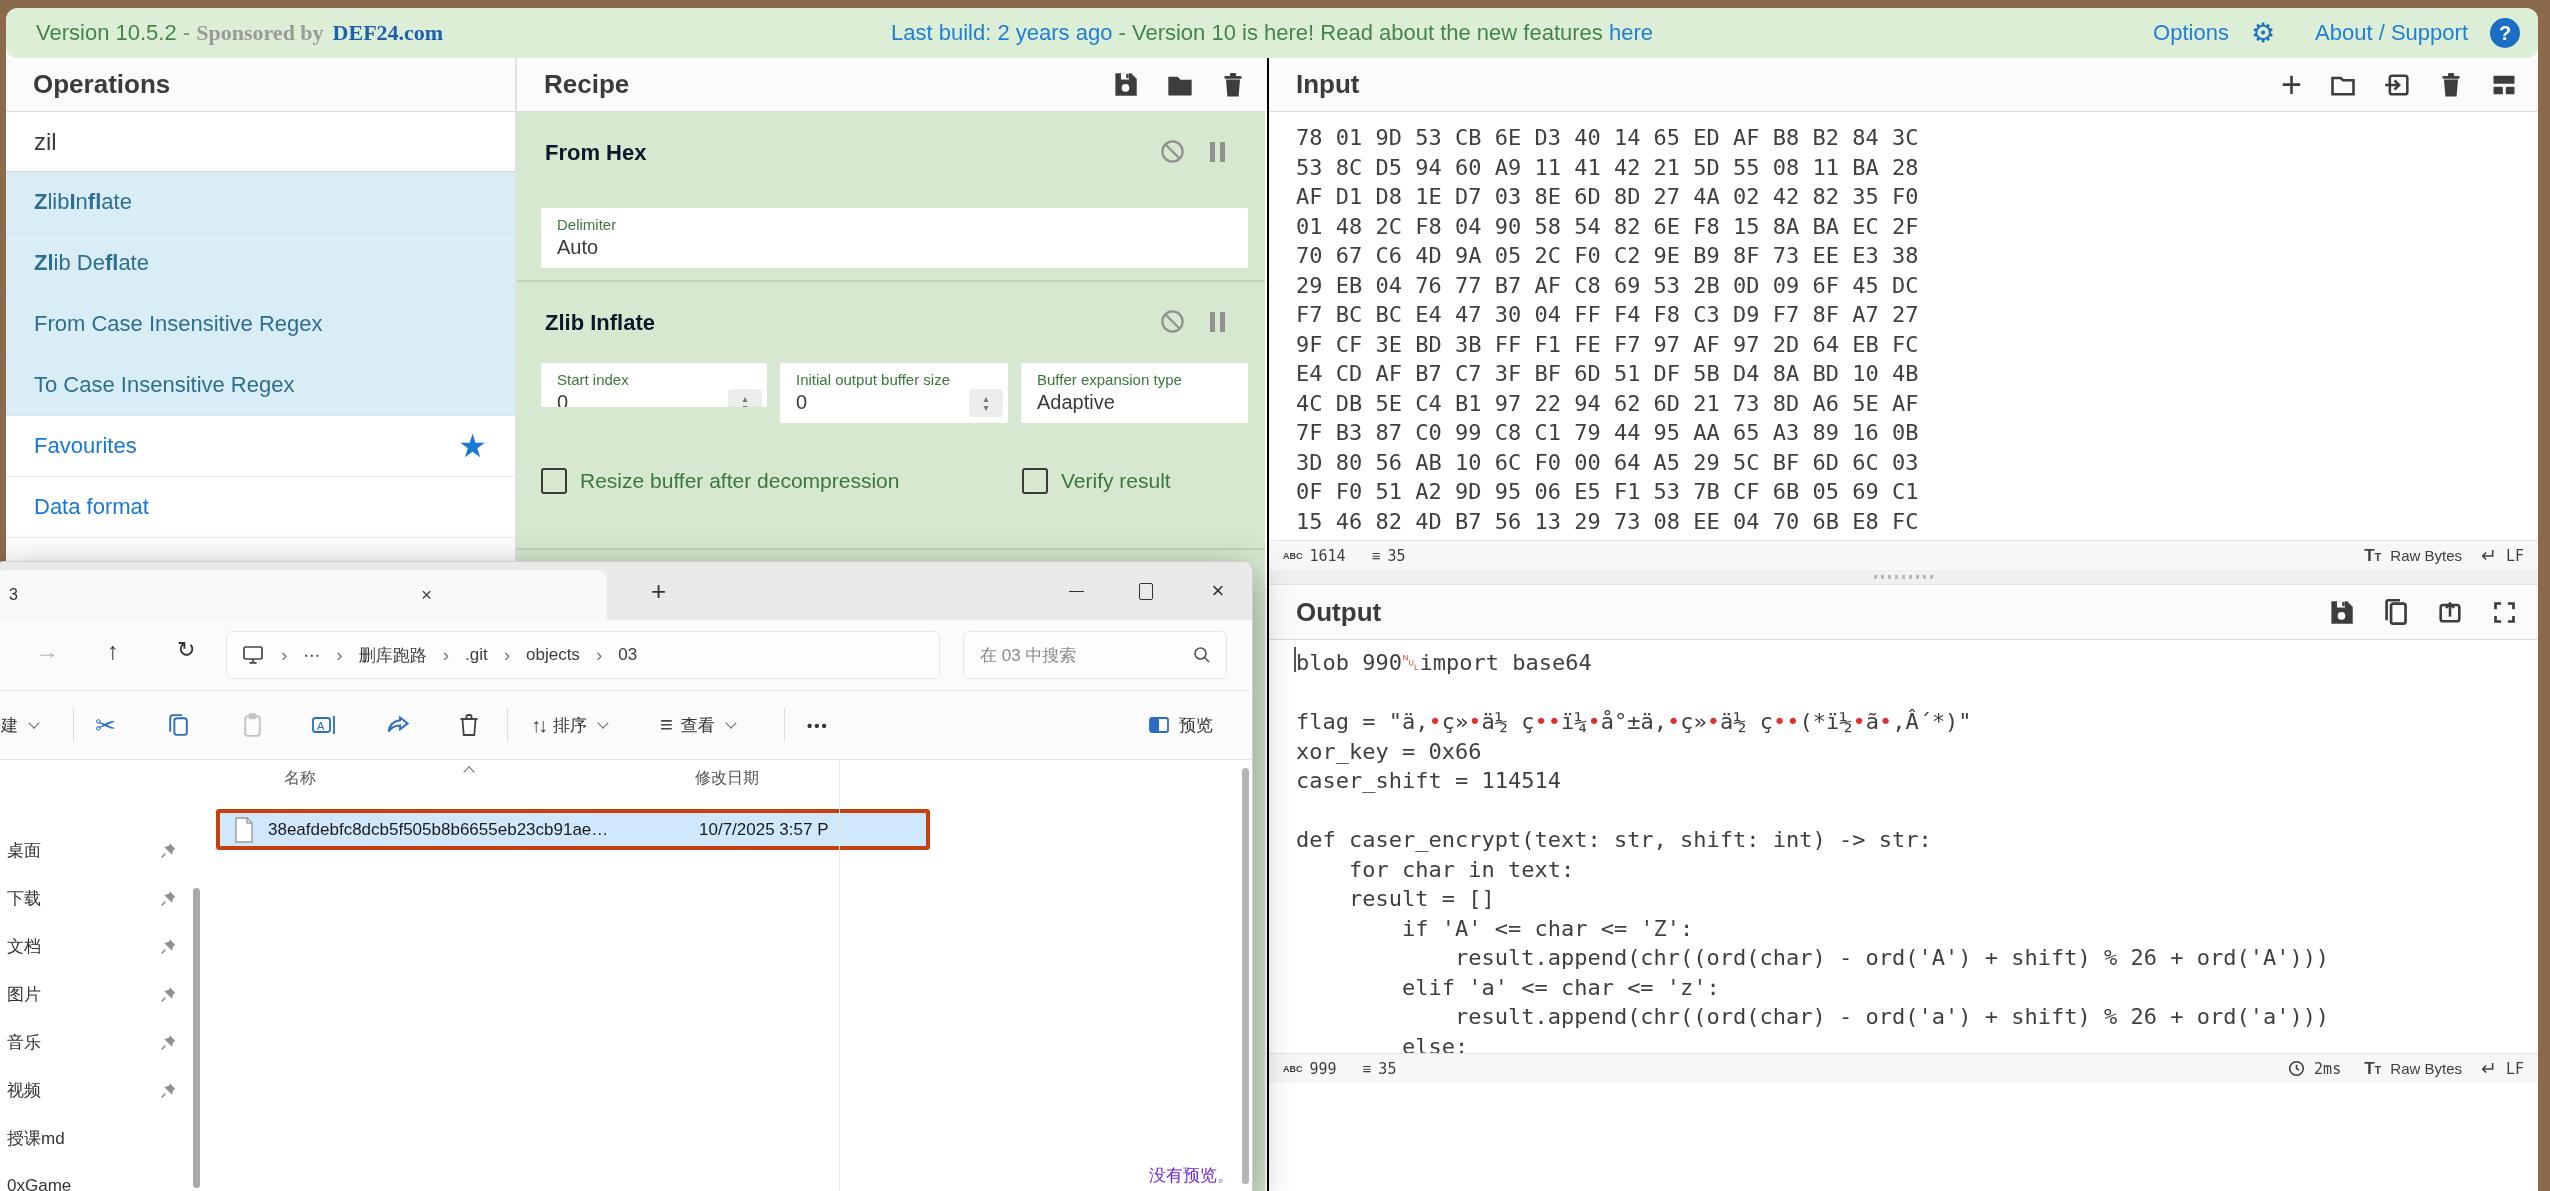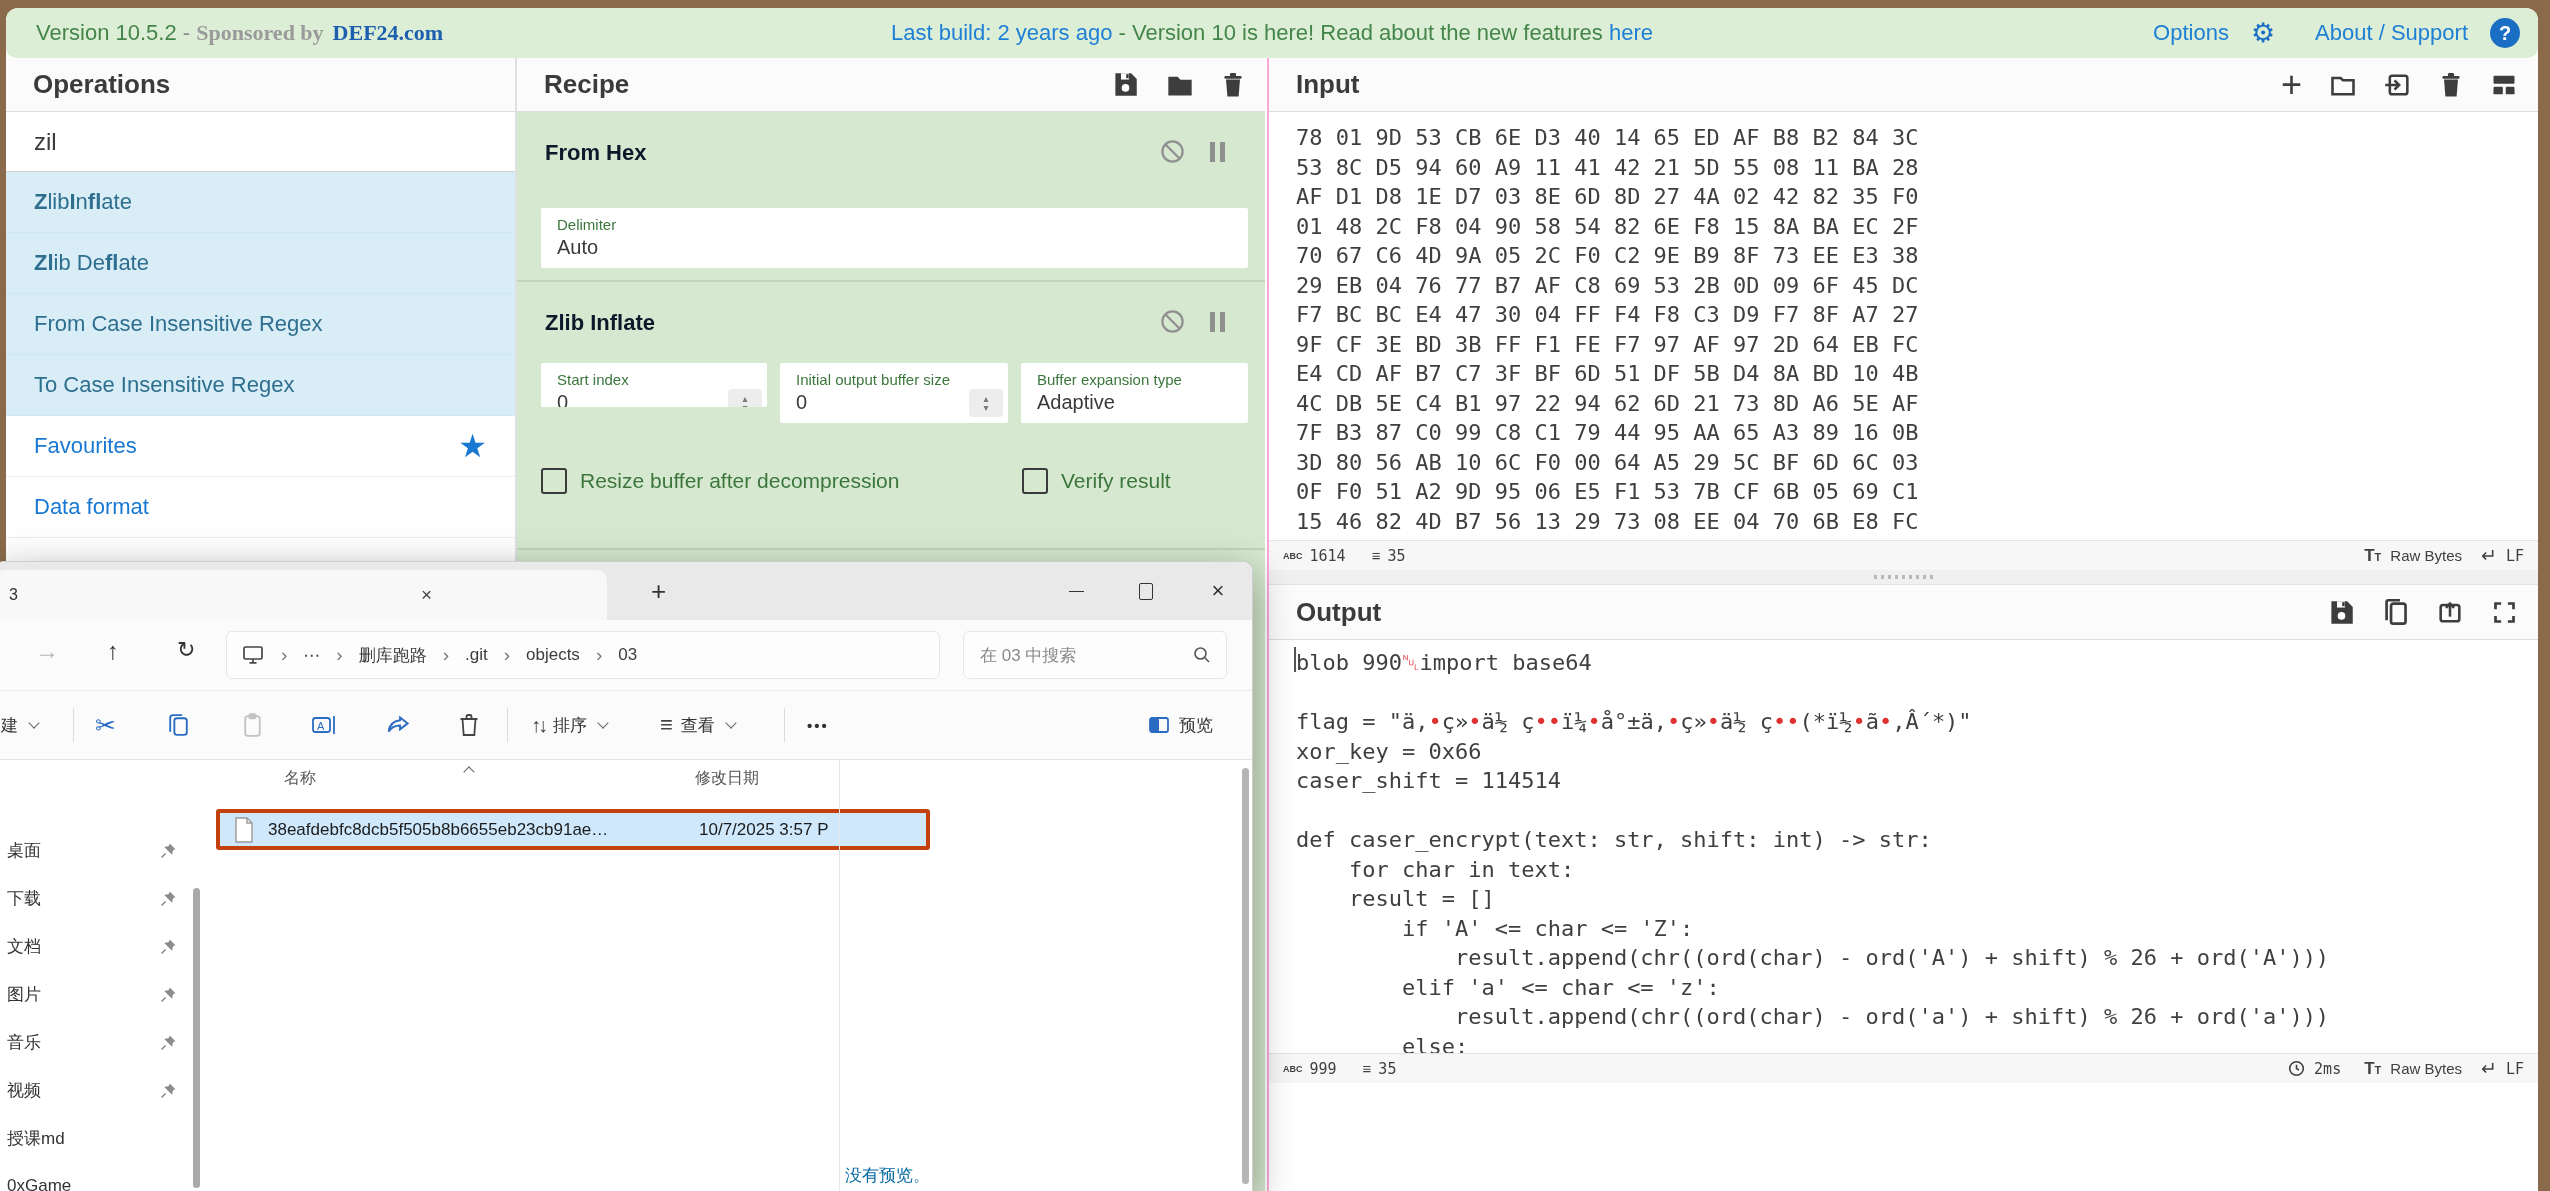--- a/index.html
+++ b/index.html
@@ -51,21 +51,21 @@
   .argbox{position:absolute;background:#fff;border-radius:2px;box-sizing:border-box;padding:8px 0 0 16px;overflow:hidden;}
   .arglabel{font-size:15px;color:#3c763d;}
   .argval{font-size:20px;color:#3a3a3a;margin-top:3px;}
   .argval input{border:0;outline:none;font-size:20px;color:#3a3a3a;width:80%;font-family:"Liberation Sans",sans-serif;padding:0;}
   .spin{position:absolute;right:5px;top:26px;width:34px;height:28px;background:#ededed;border-radius:4px;
         display:flex;flex-direction:column;align-items:center;justify-content:center;color:#7a7a7a;font-size:10px;line-height:9px;cursor:pointer;}
   .chkrow{position:absolute;display:flex;align-items:center;cursor:pointer;}
   .chkbox{width:22px;height:22px;border:2.6px solid #3a3a3a;border-radius:3px;background:transparent;margin-right:13px;}
   .chklbl{font-size:21px;color:#3c763d;}
   
-  #io{position:absolute;left:1261px;top:50px;right:0;bottom:0;background:#fff;border-left:2px solid #f9a8d4;}
+  #io{position:absolute;left:1261px;top:50px;right:0;bottom:0;background:#fff;border-left:2px solid #000000;}
   .mono{font-family:"DejaVu Sans Mono",monospace;}
   #input-pre{position:absolute;left:0;top:54px;width:100%;height:428px;overflow:hidden;margin:0;
              font-size:22px;line-height:29.5px;color:#3f3f3f;padding:11px 0 0 27px;box-sizing:border-box;white-space:pre;}
   .iofoot{position:absolute;left:0;width:100%;height:30px;background:#f7f7f7;border-top:1px solid #e4e4e4;
           display:flex;align-items:center;font-size:15px;color:#3f3f3f;box-sizing:border-box;padding:0 14px;}
   .iofoot .sp{margin-right:26px;display:flex;align-items:center;gap:7px;}
   .iofoot .right{margin-left:auto;display:flex;align-items:center;gap:9px;}
   .fabc{font-size:9px;font-weight:bold;letter-spacing:0;color:#3f3f3f;}
   .flines{font-size:15px;color:#3f3f3f;}
   .tr-ic{font-weight:bold;font-size:17px;}
@@ -120,21 +120,21 @@
              padding-left:12px;box-sizing:border-box;font-size:17px;color:#333;cursor:pointer;}
   .side-item .pin{margin-left:auto;margin-right:18px;}
   #side-scroll{position:absolute;left:198px;top:128px;width:7px;height:300px;background:#a9a9a9;border-radius:4px;}
   .colhead{position:absolute;top:8px;font-size:16px;color:#555;cursor:pointer;}
   #file-row{position:absolute;left:221px;top:49px;width:714px;height:41px;background:#cfe8fc;
             border:4px solid #c2410c;border-radius:3px;box-sizing:border-box;display:flex;align-items:center;
             overflow:hidden;cursor:pointer;}
   #file-row .fname{font-size:17px;color:#1b1b1b;margin-left:14px;white-space:nowrap;}
   #file-row .fdate{position:absolute;left:479px;font-size:17px;color:#1b1b1b;white-space:nowrap;}
   #pane-div{position:absolute;left:844px;top:0;width:0;height:100%;border-left:1px solid #e8e8e8;}
-  #no-preview{position:absolute;left:850px;right:18px;top:404px;text-align:left;font-size:17px;color:#0369a1;font-family:Liberation Mono, monospace;}
+  #no-preview{position:absolute;left:850px;right:18px;top:404px;text-align:right;font-size:17px;color:#6d28d9;font-family:Liberation Mono, monospace;}
   #exp-scroll{position:absolute;right:3px;top:8px;width:7px;height:416px;background:#b5b5b5;border-radius:4px;}
   svg{display:block;}
 </style>
 </head>
 <body>
 
 <div id="app">
 
   <div id="banner">
     <div class="row" id="b-left">

